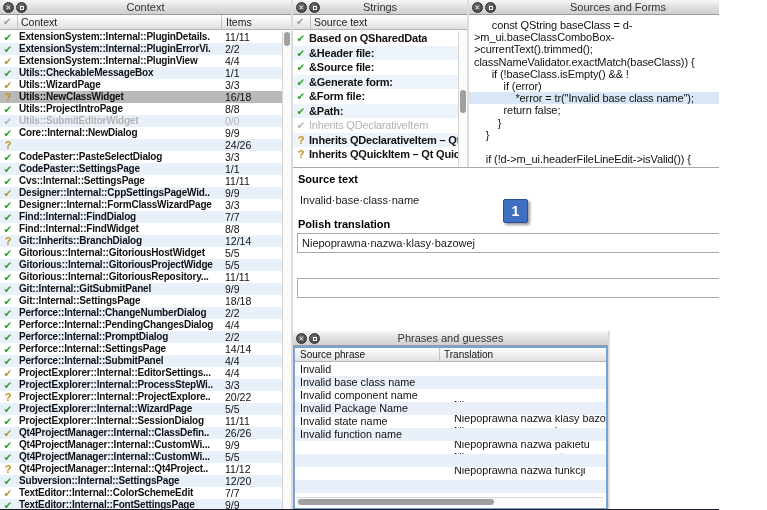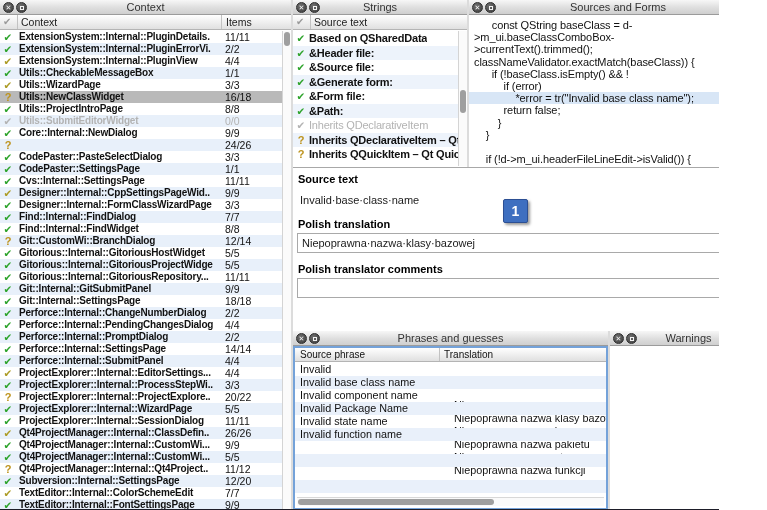--- a/index.html
+++ b/index.html
@@ -202,21 +202,21 @@
           <span class="lbl">Find::Internal::FindDialog</span>
           <span class="cnt">7/7</span>
         </div>
         <div class="crow">
           <span class="st done">✔</span>
           <span class="lbl">Find::Internal::FindWidget</span>
           <span class="cnt">8/8</span>
         </div>
         <div class="crow">
           <span class="st unfinished">?</span>
-          <span class="lbl">Git::CustomWi::BranchDialog</span>
+          <span class="lbl">Git::Inherits::BranchDialog</span>
           <span class="cnt">12/14</span>
         </div>
         <div class="crow">
           <span class="st done">✔</span>
           <span class="lbl">Gitorious::Internal::GitoriousHostWidget</span>
           <span class="cnt">5/5</span>
         </div>
         <div class="crow">
           <span class="st done">✔</span>
           <span class="lbl">Gitorious::Internal::GitoriousProjectWidge</span>
@@ -414,21 +414,20 @@
       <div class="thumb" style="top:104px;height:26px"></div>
     </div>
   </section>
 
   <section class="editor">
     <div class="flabel" style="top:5px">Source text</div>
     <div class="fvalue" style="top:26px">Invalid·base·class·name</div>
     <div class="marker">1</div>
     <div class="flabel" style="top:50px">Polish translation</div>
     <input class="tinput" style="top: 65px;" value="Niepoprawna·nazwa·klasy·bazowej">
-    <div class="flabel" style="top:95px">Polish translator comments</div>
     <input class="tinput" style="top: 110px;" value="">
   </section>
 
   <section class="dock phrases-dock">
     <div class="titlebar">
       <span class="dockbtn close">
           <span class="x">✕</span>
         </span>
       <span class="dockbtn float">
           <span class="sq"></span>
@@ -472,26 +471,17 @@
           <div class="prow"></div>
           <div class="prow"></div>
         </div>
       <div class="hscroll">
         <div class="thumb" style="left:1px;width:196px"></div>
       </div>
     </div>
   </section>
 
   <section class="dock warnings-dock">
-    <div class="titlebar">
-      <span class="dockbtn close">
-          <span class="x">✕</span>
-        </span>
-      <span class="dockbtn float">
-          <span class="sq"></span>
-        </span>
-      <span class="title">Warnings</span>
-    </div>
     <div class="warn-body"></div>
   </section>
 
   <div class="window-bottom"></div>
 </div>
 
 </body></html>

